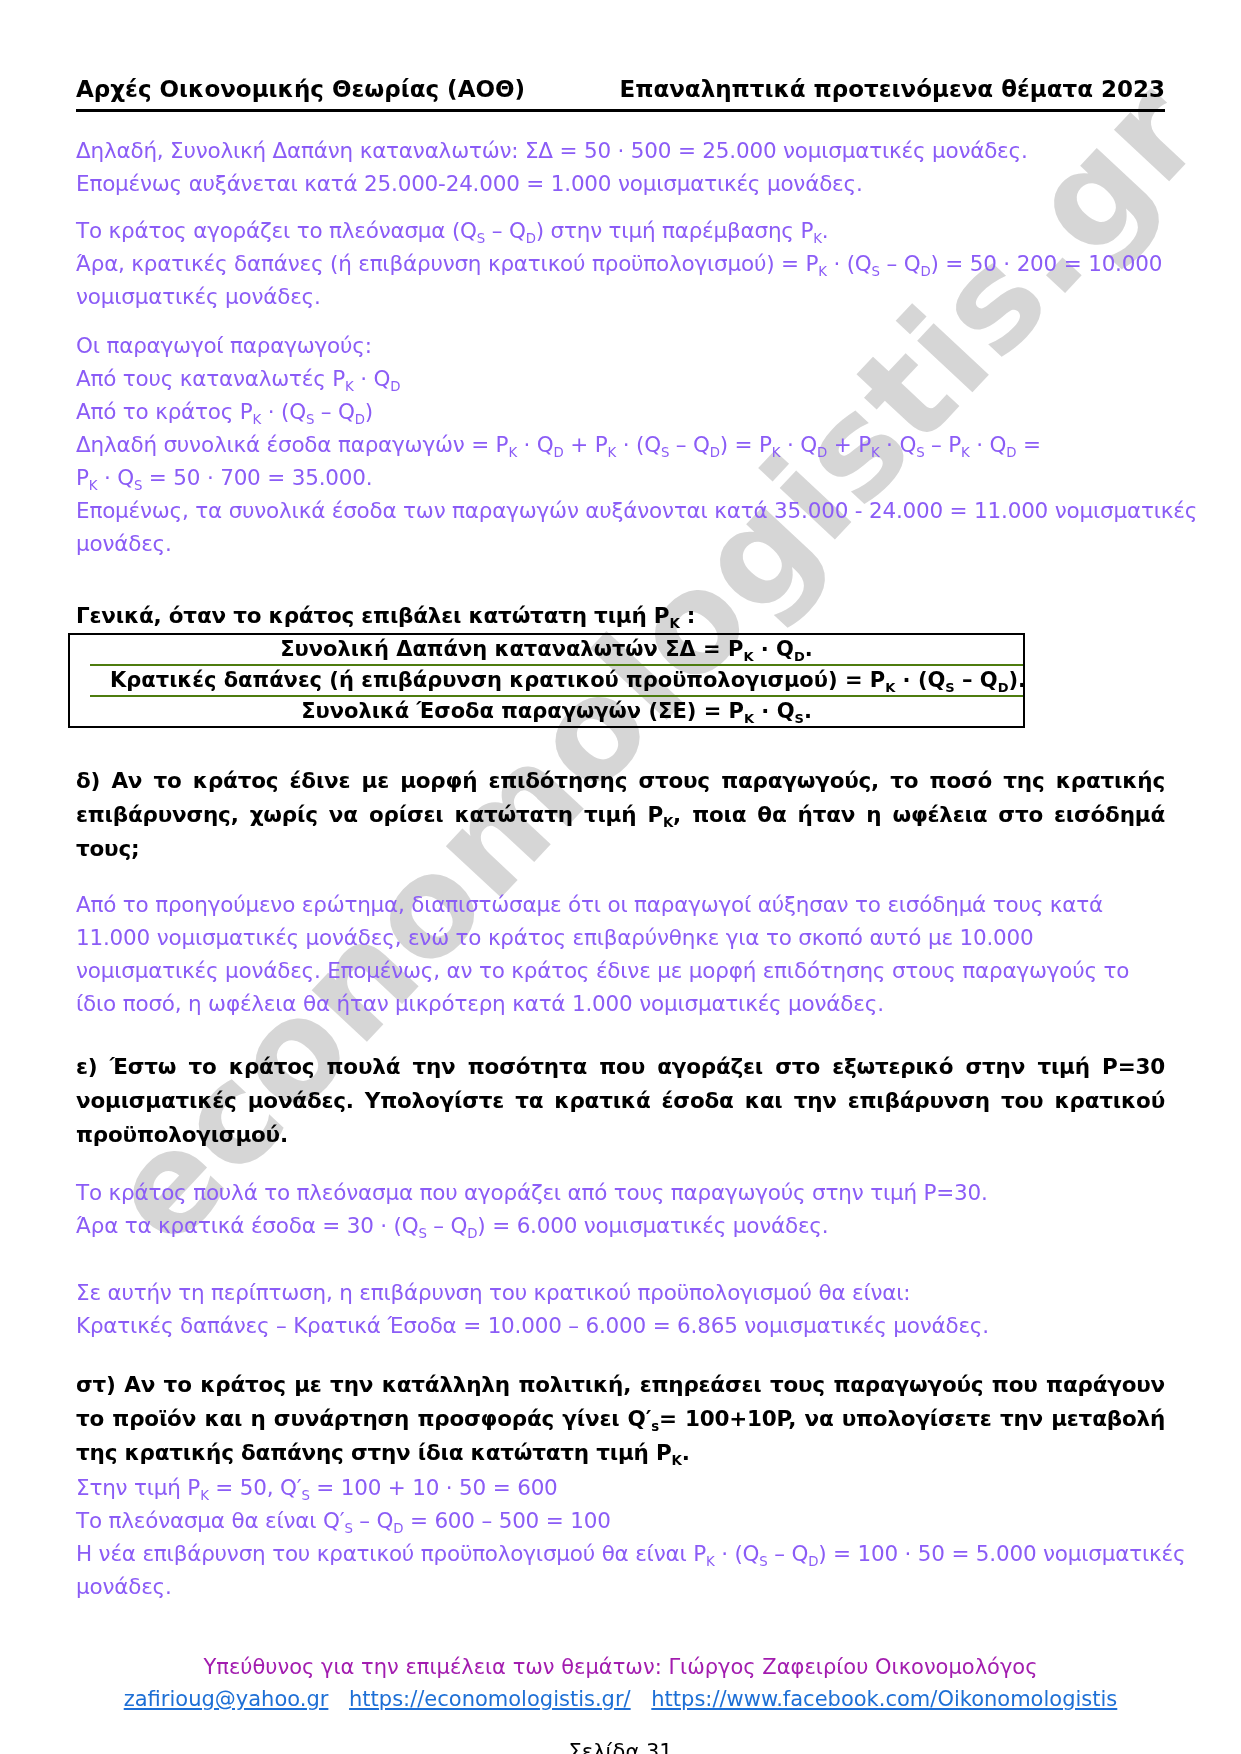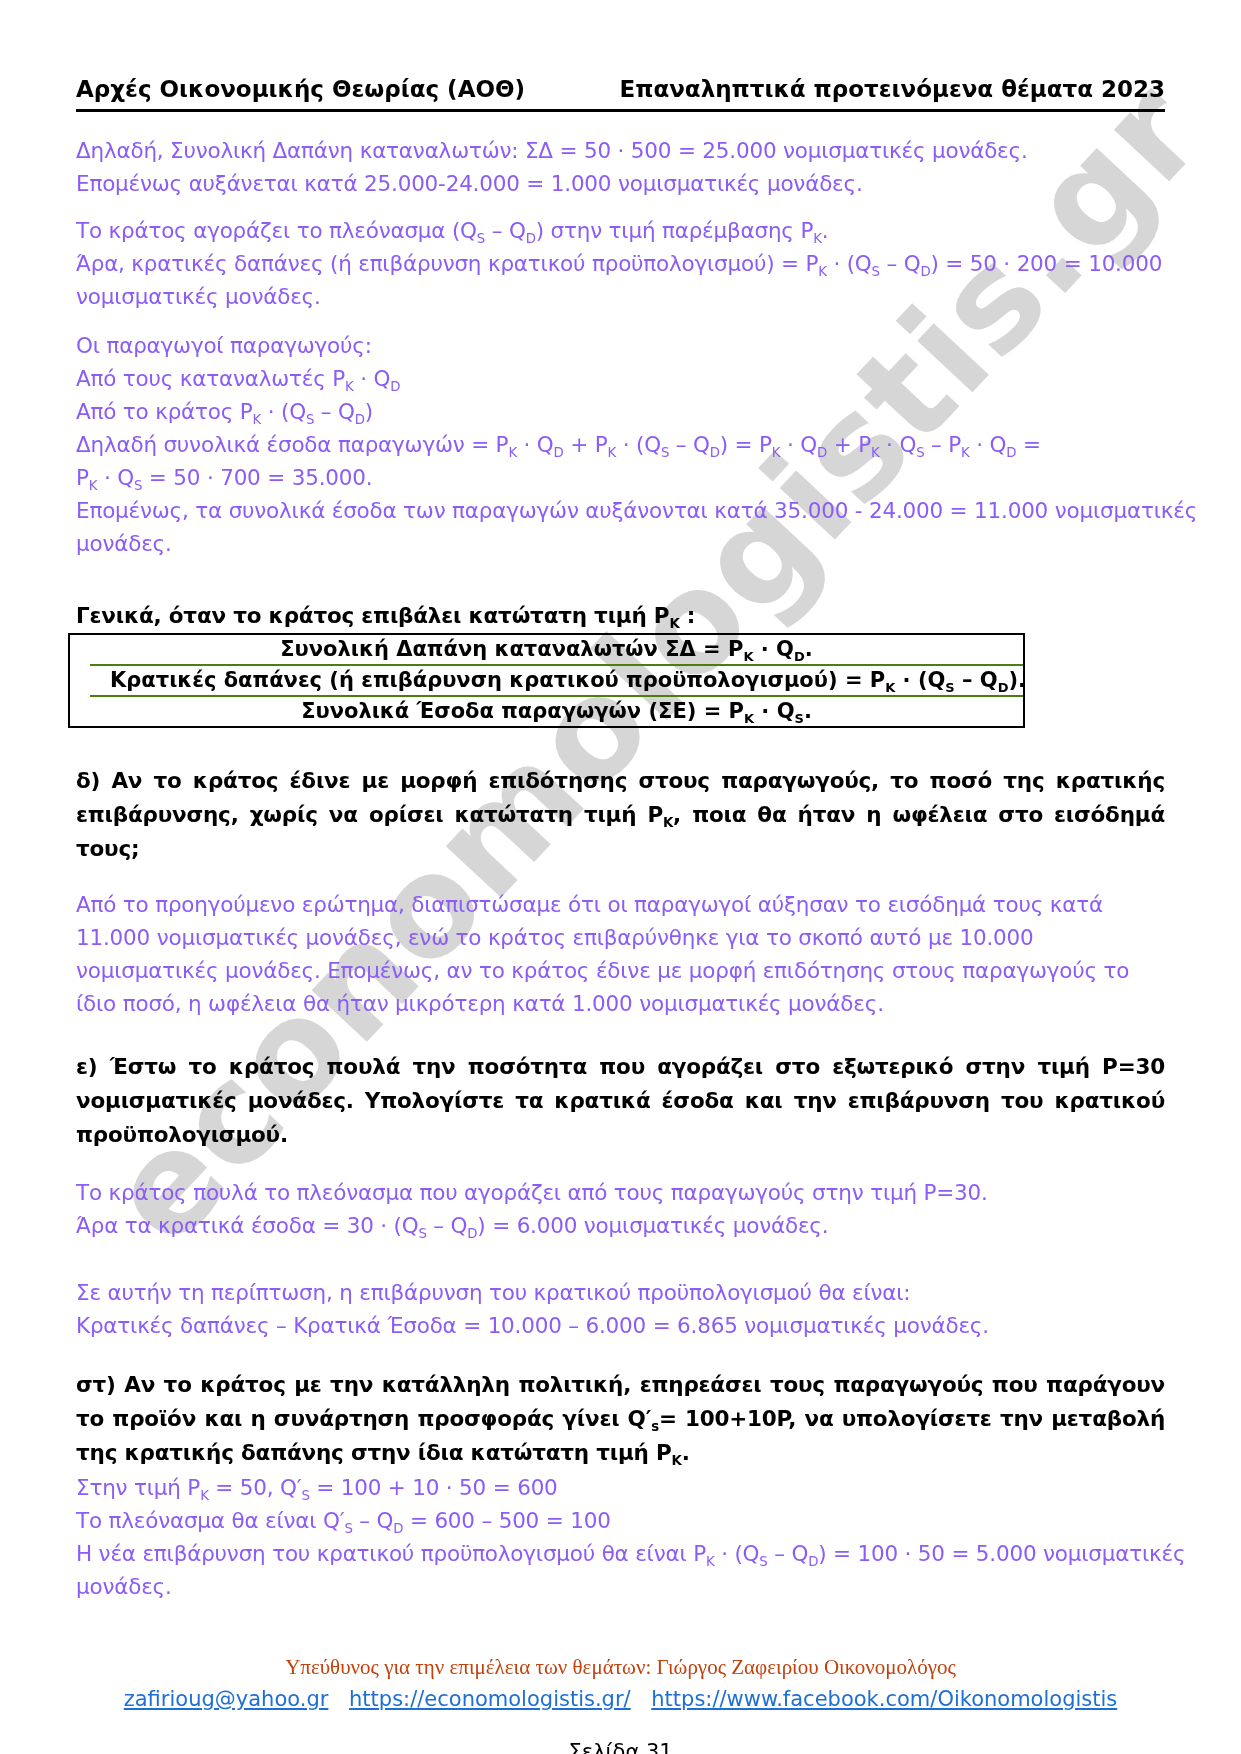--- a/index.html
+++ b/index.html
@@ -82,23 +82,22 @@
   .m-qd { margin-top: 36px; }
   .m-ad { margin-top: 22px; }
   .m-qe { margin-top: 30px; }
   .m-ae1 { margin-top: 24px; }
   .m-ae2 { margin-top: 34px; }
   .m-qst { margin-top: 26px; }
   .m-ast { margin-top: 1px; }
   .footer { margin-top: 48px; text-align: center; }
   .footer .editor {
     font-size: 21px;
-    color: #c2410c;
+    color: #a21caf;
     line-height: 32px;
-    font-family: Liberation Serif, serif;
   }
   .footer .links {
     font-size: 21px;
     line-height: 33px;
     white-space: nowrap;
   }
   .footer .links a {
     color: #1D6FD6;
     text-decoration: underline;
     cursor: pointer;

